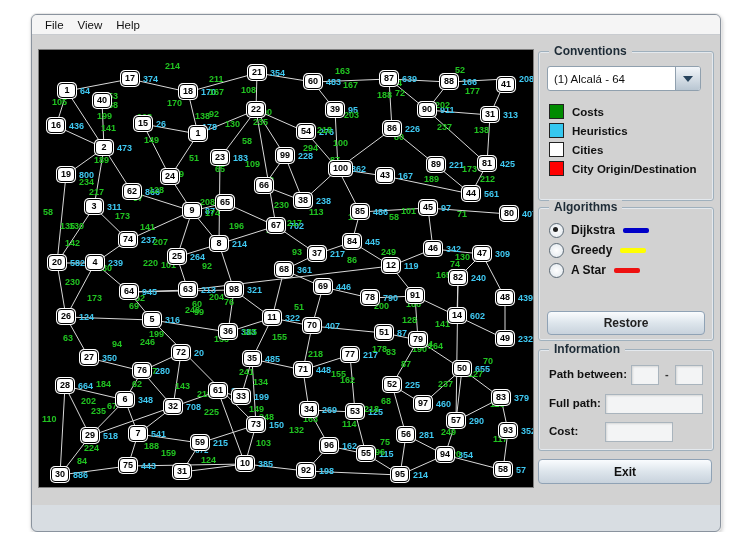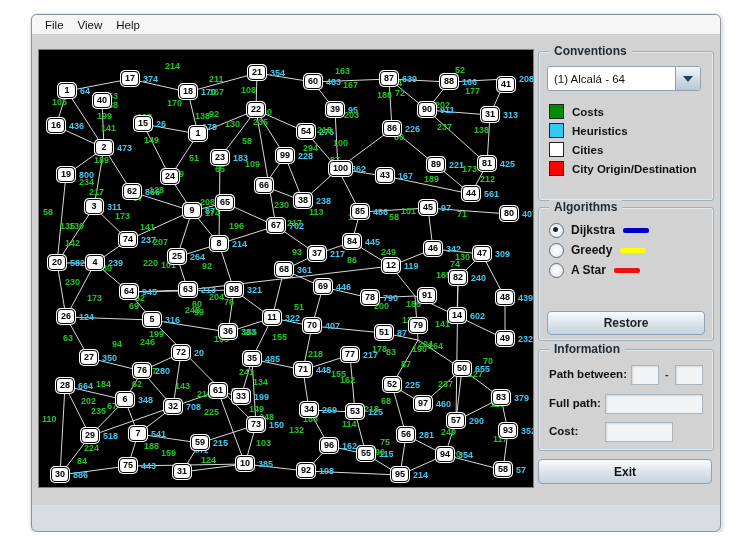--- a/index.html
+++ b/index.html
@@ -345,40 +345,40 @@
         <div class="gnode" style="left: 104px; top: 262px;">5</div>
         <span class="glabel" style="left: 126px; top: 265px; color: rgb(63, 201, 242);">316</span>
         <div class="gnode" style="left: 186px; top: 232px;">98</div>
         <span class="glabel" style="left: 208px; top: 235px; color: rgb(63, 201, 242);">321</span>
         <div class="gnode" style="left: 275px; top: 229px;">69</div>
         <span class="glabel" style="left: 297px; top: 232px; color: rgb(63, 201, 242);">446</span>
         <div class="gnode" style="left: 457px; top: 240px;">48</div>
         <span class="glabel" style="left: 479px; top: 243px; color: rgb(63, 201, 242);">439</span>
         <div class="gnode" style="left: 322px; top: 240px;">78</div>
         <span class="glabel" style="left: 344px; top: 243px; color: rgb(63, 201, 242);">790</span>
-        <div class="gnode" style="left: 367px; top: 238px; margin-left: 12px;">91</div>
+        <div class="gnode" style="left: 367px; top: 238px;">91</div>
         <div class="gnode" style="left: 224px; top: 260px;">11</div>
         <span class="glabel" style="left: 246px; top: 263px; color: rgb(63, 201, 242);">322</span>
         <div class="gnode" style="left: 264px; top: 268px;">70</div>
         <span class="glabel" style="left: 286px; top: 271px; color: rgb(63, 201, 242);">407</span>
         <div class="gnode" style="left: 409px; top: 258px;">14</div>
         <span class="glabel" style="left: 431px; top: 261px; color: rgb(63, 201, 242);">602</span>
         <div class="gnode" style="left: 457px; top: 281px;">49</div>
         <span class="glabel" style="left: 479px; top: 284px; color: rgb(63, 201, 242);">232</span>
         <div class="gnode" style="left: 180px; top: 274px;">36</div>
         <span class="glabel" style="left: 202px; top: 277px; color: rgb(63, 201, 242);">383</span>
         <div class="gnode" style="left: 41px; top: 300px;">27</div>
         <span class="glabel" style="left: 63px; top: 303px; color: rgb(63, 201, 242);">350</span>
         <div class="gnode" style="left: 133px; top: 295px;">72</div>
         <span class="glabel" style="left: 155px; top: 298px; color: rgb(63, 201, 242);">20</span>
         <div class="gnode" style="left: 94px; top: 313px;">76</div>
         <span class="glabel" style="left: 116px; top: 316px; color: rgb(63, 201, 242);">280</span>
         <div class="gnode" style="left: 336px; top: 275px;">51</div>
         <span class="glabel" style="left: 358px; top: 278px; color: rgb(63, 201, 242);">87</span>
-        <div class="gnode" style="left: 370px; top: 268px;">79</div>
+        <div class="gnode" style="left: 370px; top: 282px;">79</div>
         <div class="gnode" style="left: 17px; top: 328px;">28</div>
         <span class="glabel" style="left: 39px; top: 331px; color: rgb(63, 201, 242);">664</span>
         <div class="gnode" style="left: 77px; top: 342px;">6</div>
         <span class="glabel" style="left: 99px; top: 345px; color: rgb(63, 201, 242);">348</span>
         <div class="gnode" style="left: 125px; top: 349px;">32</div>
         <span class="glabel" style="left: 147px; top: 352px; color: rgb(63, 201, 242);">708</span>
         <div class="gnode" style="left: 204px; top: 301px;">35</div>
         <span class="glabel" style="left: 226px; top: 304px; color: rgb(63, 201, 242);">485</span>
         <div class="gnode" style="left: 255px; top: 312px;">71</div>
         <span class="glabel" style="left: 277px; top: 315px; color: rgb(63, 201, 242);">448</span>

